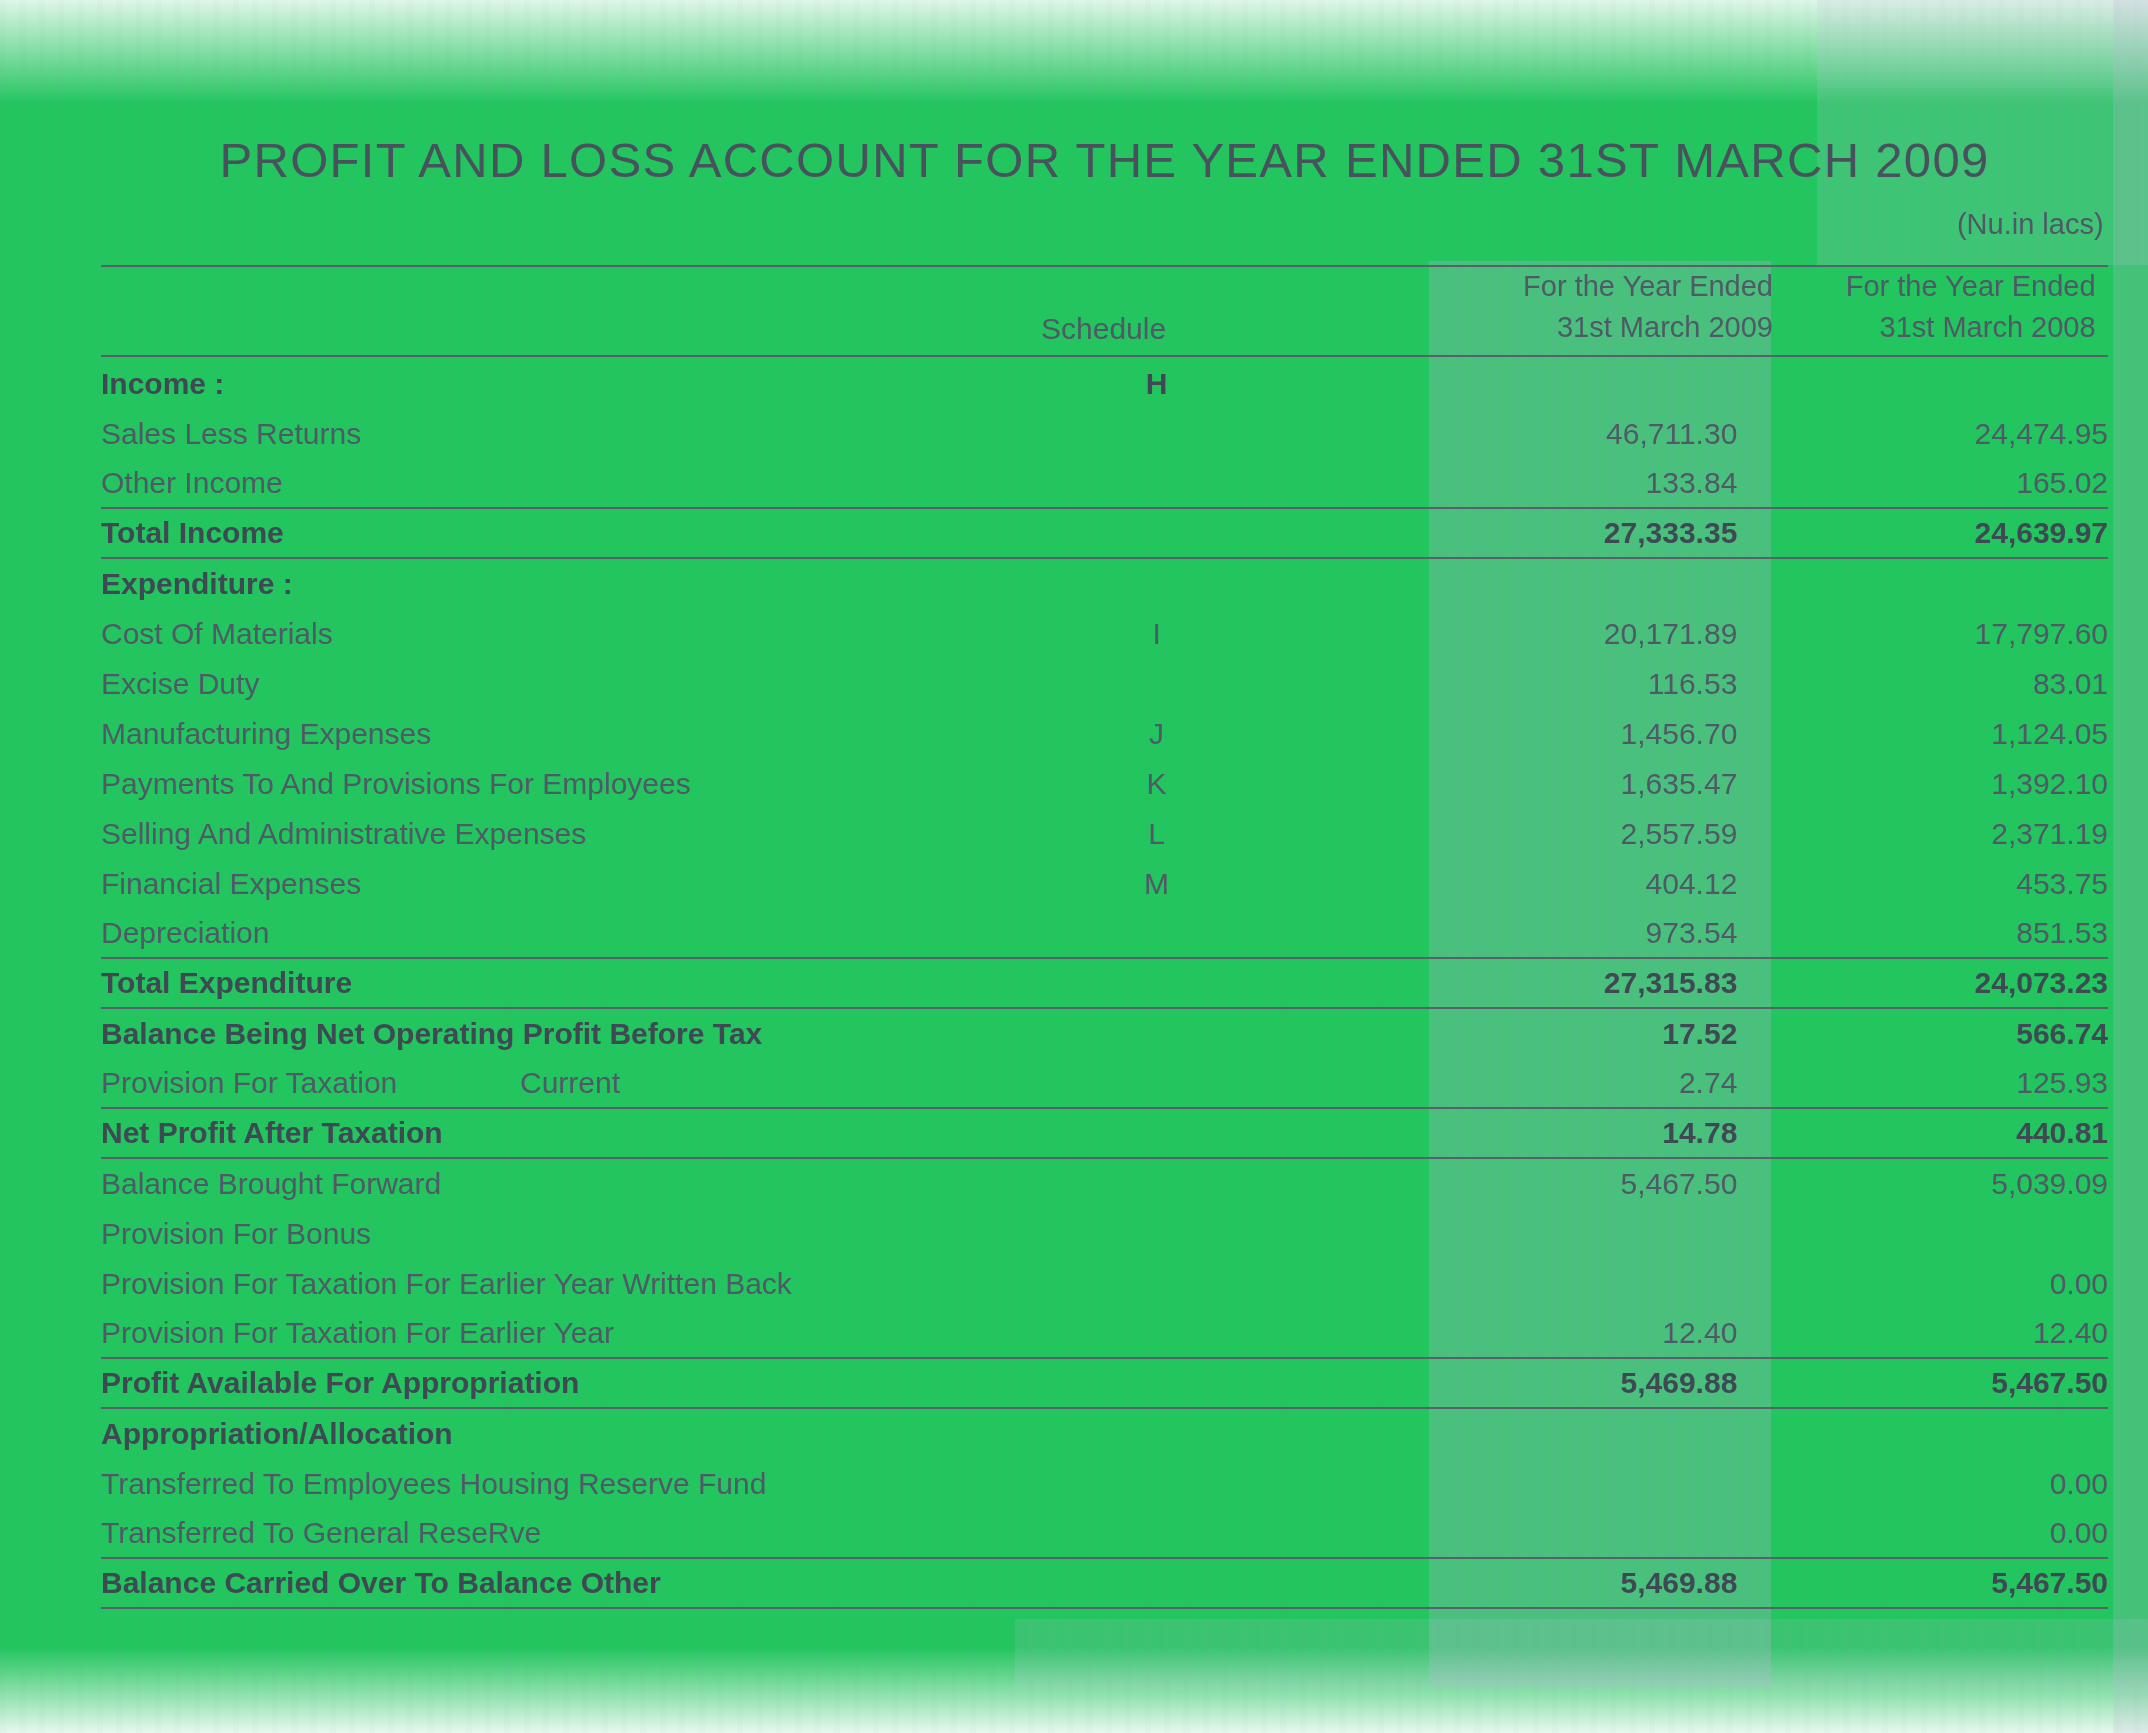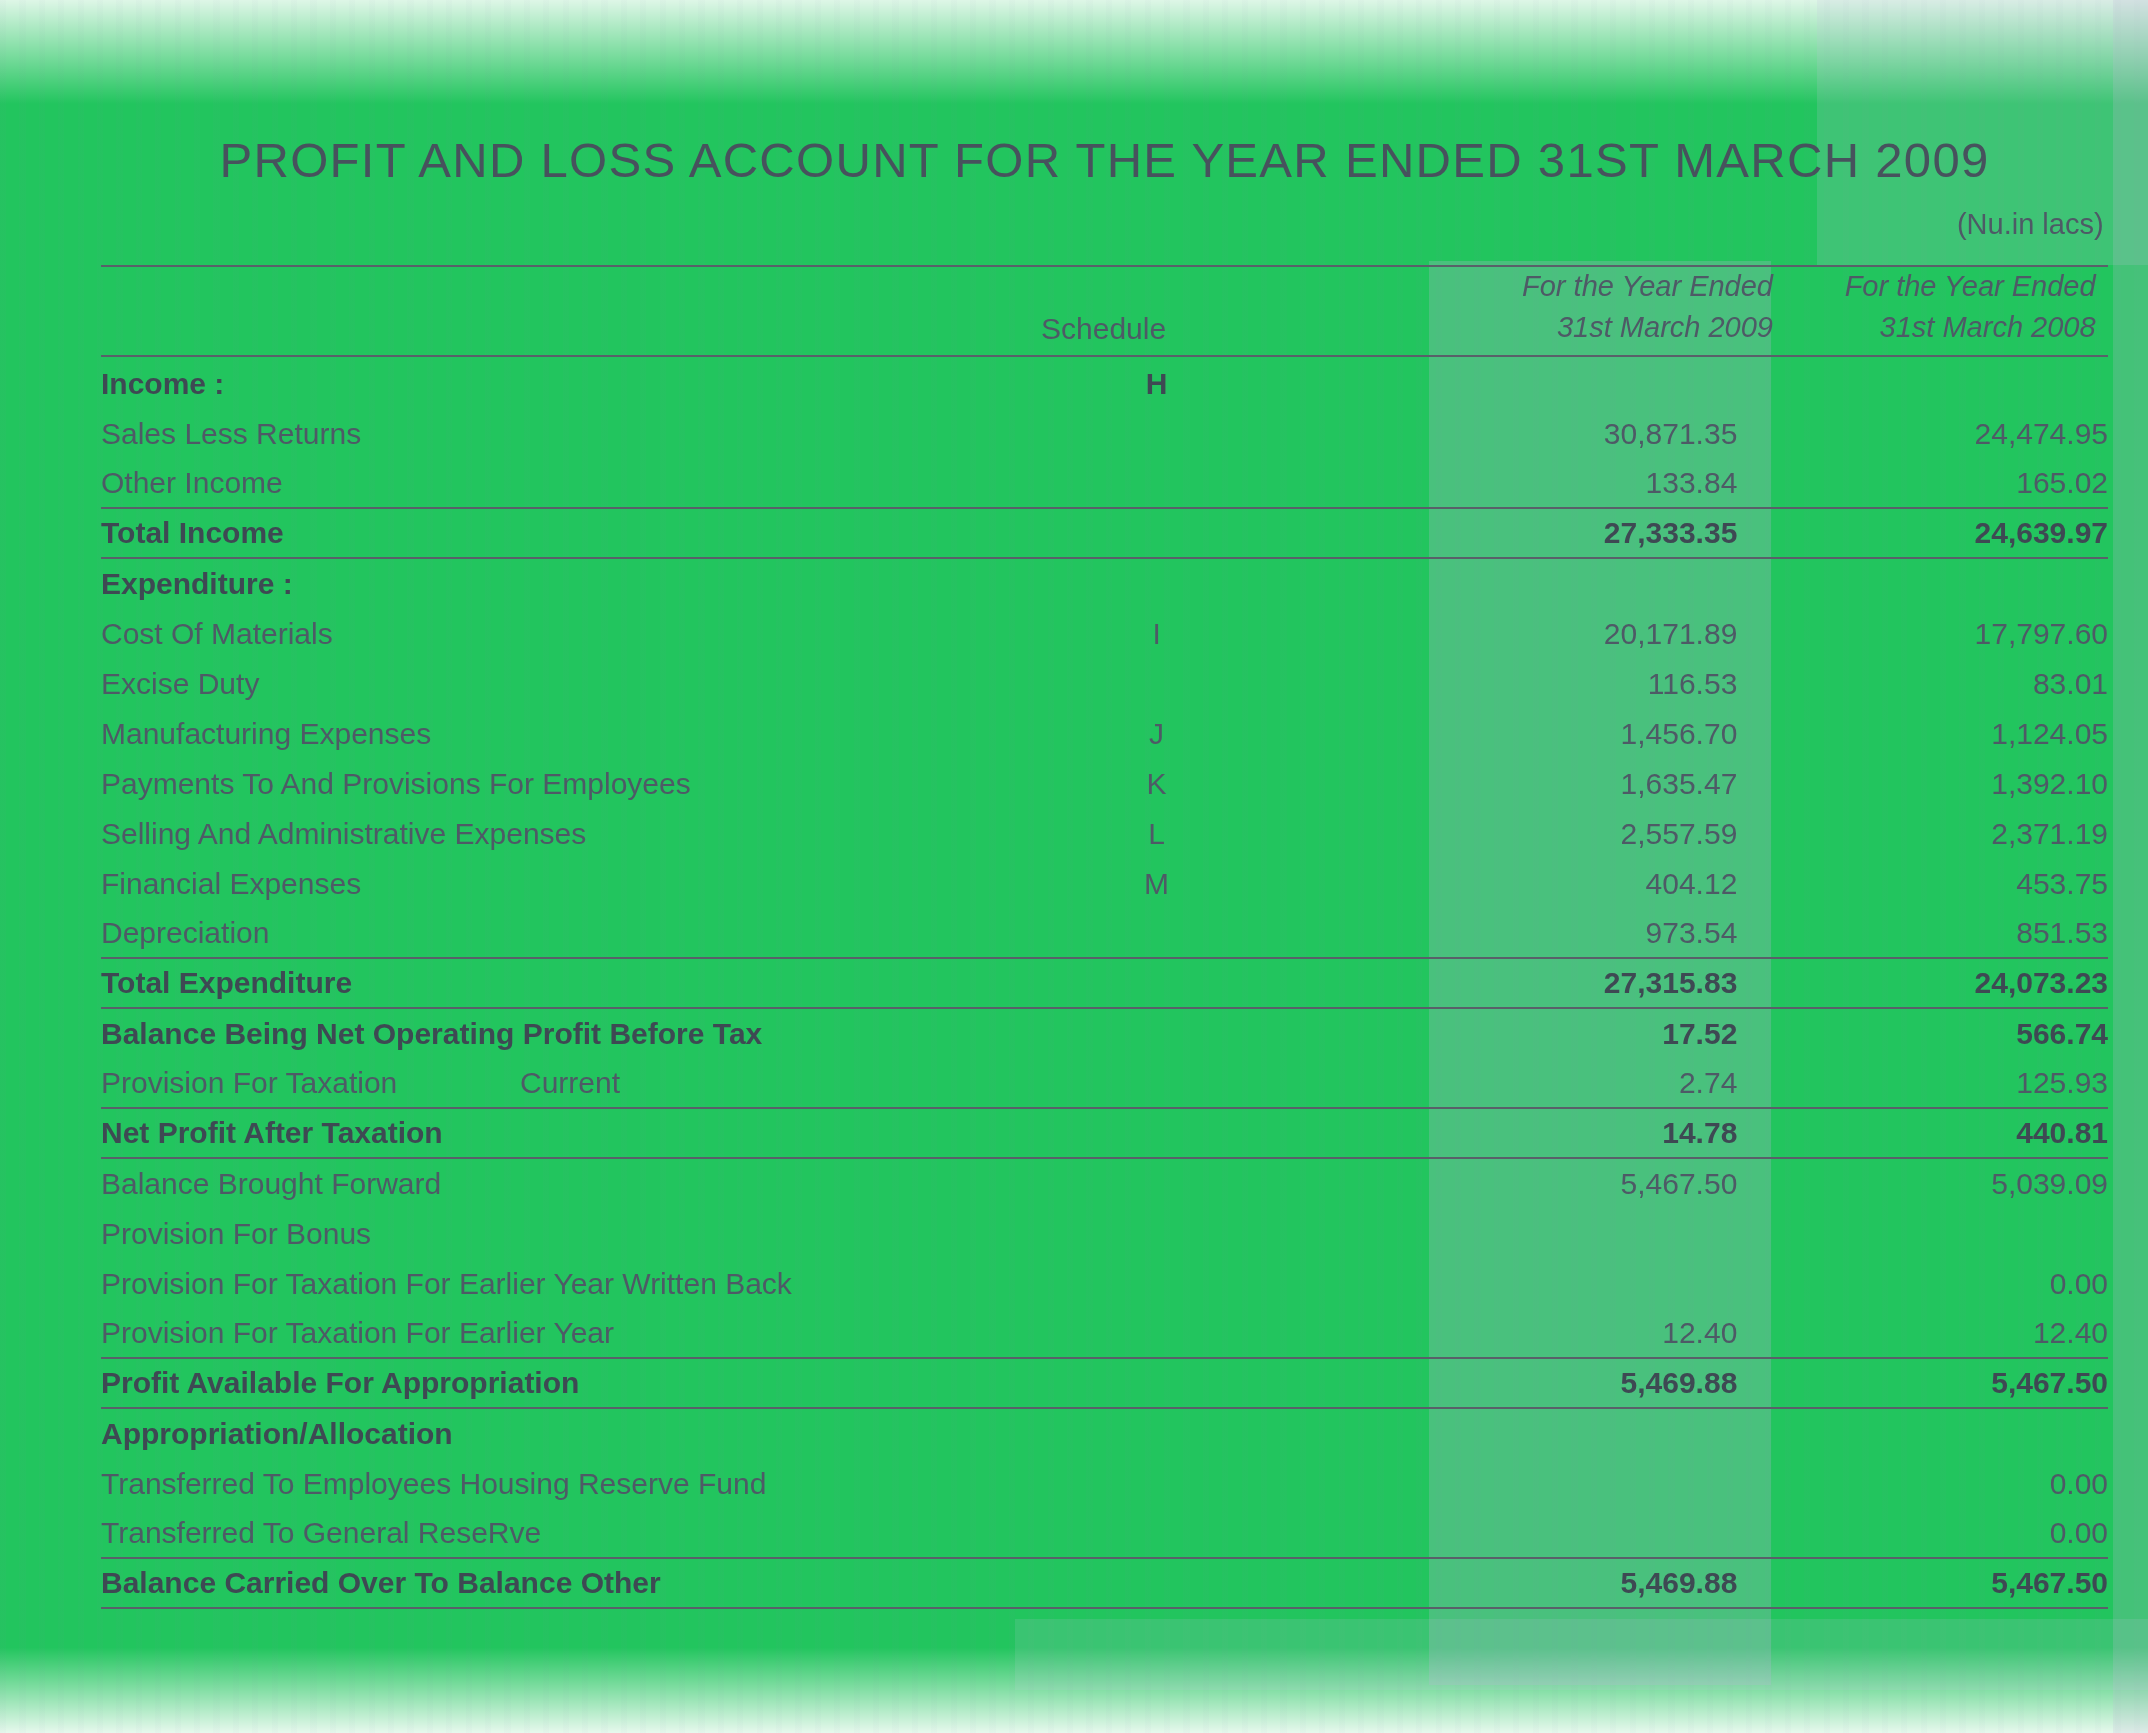--- a/index.html
+++ b/index.html
@@ -42,21 +42,21 @@
   .thead {
     position:absolute; top:265px; left:0; width:100%; height:92px;
     box-sizing:border-box;
     border-top:2.6px solid #596069;
     border-bottom:2.6px solid #596069;
   }
   .h-sched {
     position:absolute; bottom:8.8px; left:940px; width:194px;
     text-align:left; font-size:30px; color:#4e5a66;
   }
-  .h-col { position:absolute; bottom:7px; text-align:right; font-size:29px; line-height:41px; color:#4e5a66;font-style:italic; }
+  .h-col { position:absolute; bottom:7px; text-align:right; font-size:29px; line-height:41px; color:#4e5a66; }
   .h-2009 { right:335px; }
   .h-2008 { right:12.4px; }
 
   .tbody { position:absolute; top:359px; left:0; width:100%; }
   .row {
     display:flex; box-sizing:border-box;
     height:50px; line-height:49px;
     font-size:30px; color:#4e5a66;
     white-space:nowrap;
     gap:40px;
@@ -97,21 +97,21 @@
     <div class="tbody" id="tbody">
         <div class="row bold">
           <div class="c-label">Income :</div>
           <div class="c-sched">H</div>
           <div class="c-v1"></div>
           <div class="c-v2"></div>
         </div>
         <div class="row">
           <div class="c-label">Sales Less Returns</div>
           <div class="c-sched"></div>
-          <div class="c-v1">30,871.35</div>
+          <div class="c-v1">46,711.30</div>
           <div class="c-v2">24,474.95</div>
         </div>
         <div class="row rule">
           <div class="c-label">Other Income</div>
           <div class="c-sched"></div>
           <div class="c-v1">133.84</div>
           <div class="c-v2">165.02</div>
         </div>
         <div class="row bold rule">
           <div class="c-label">Total Income</div>

